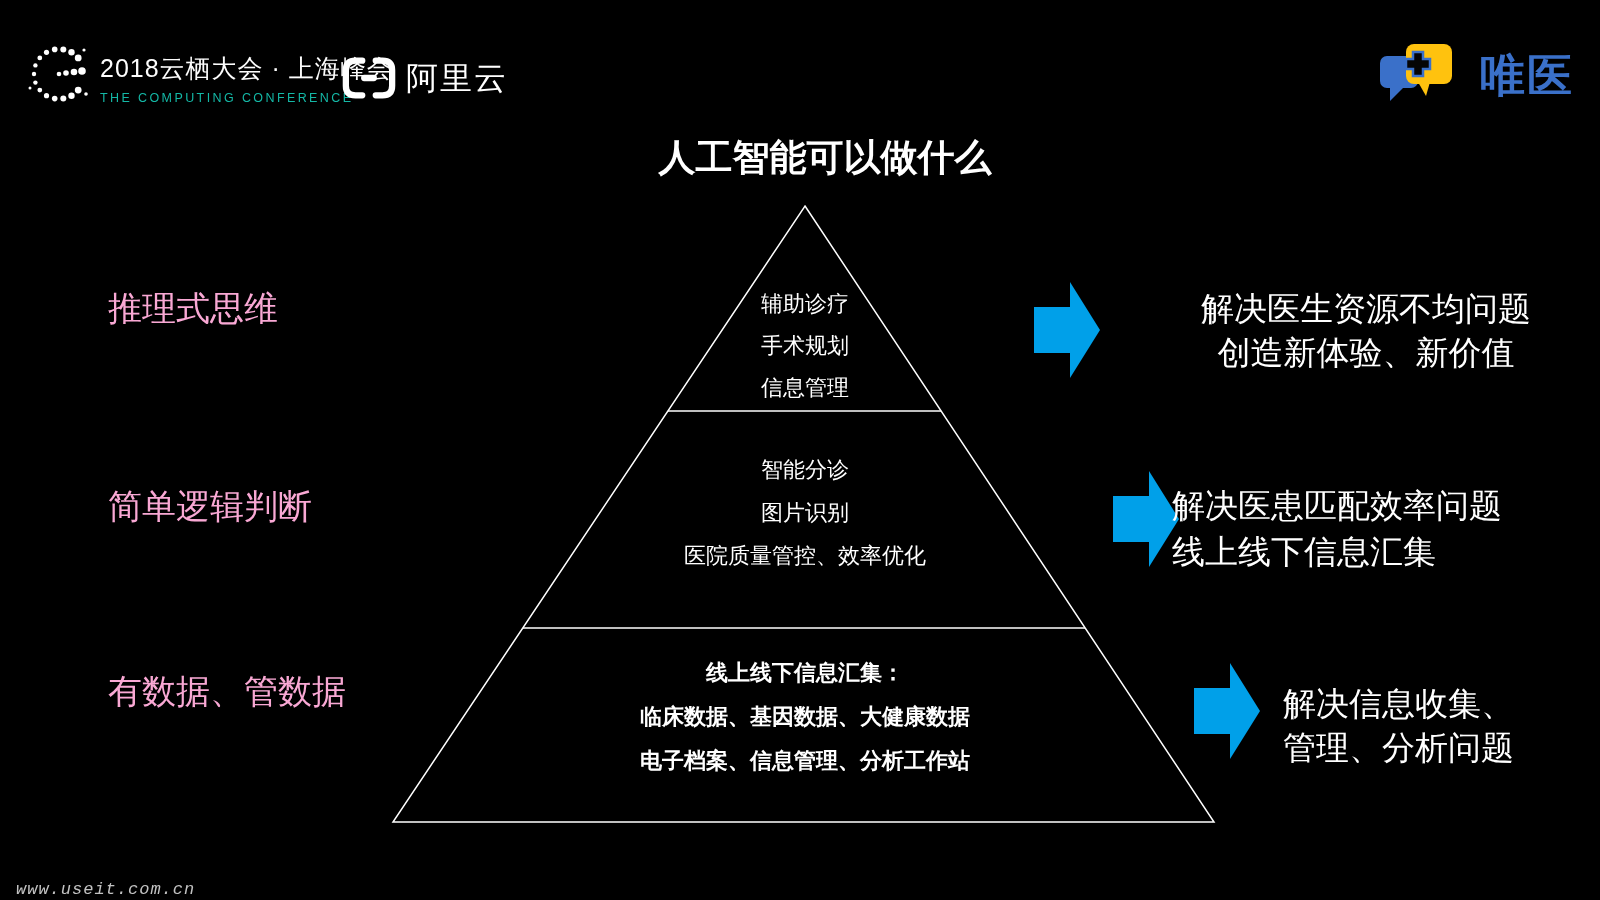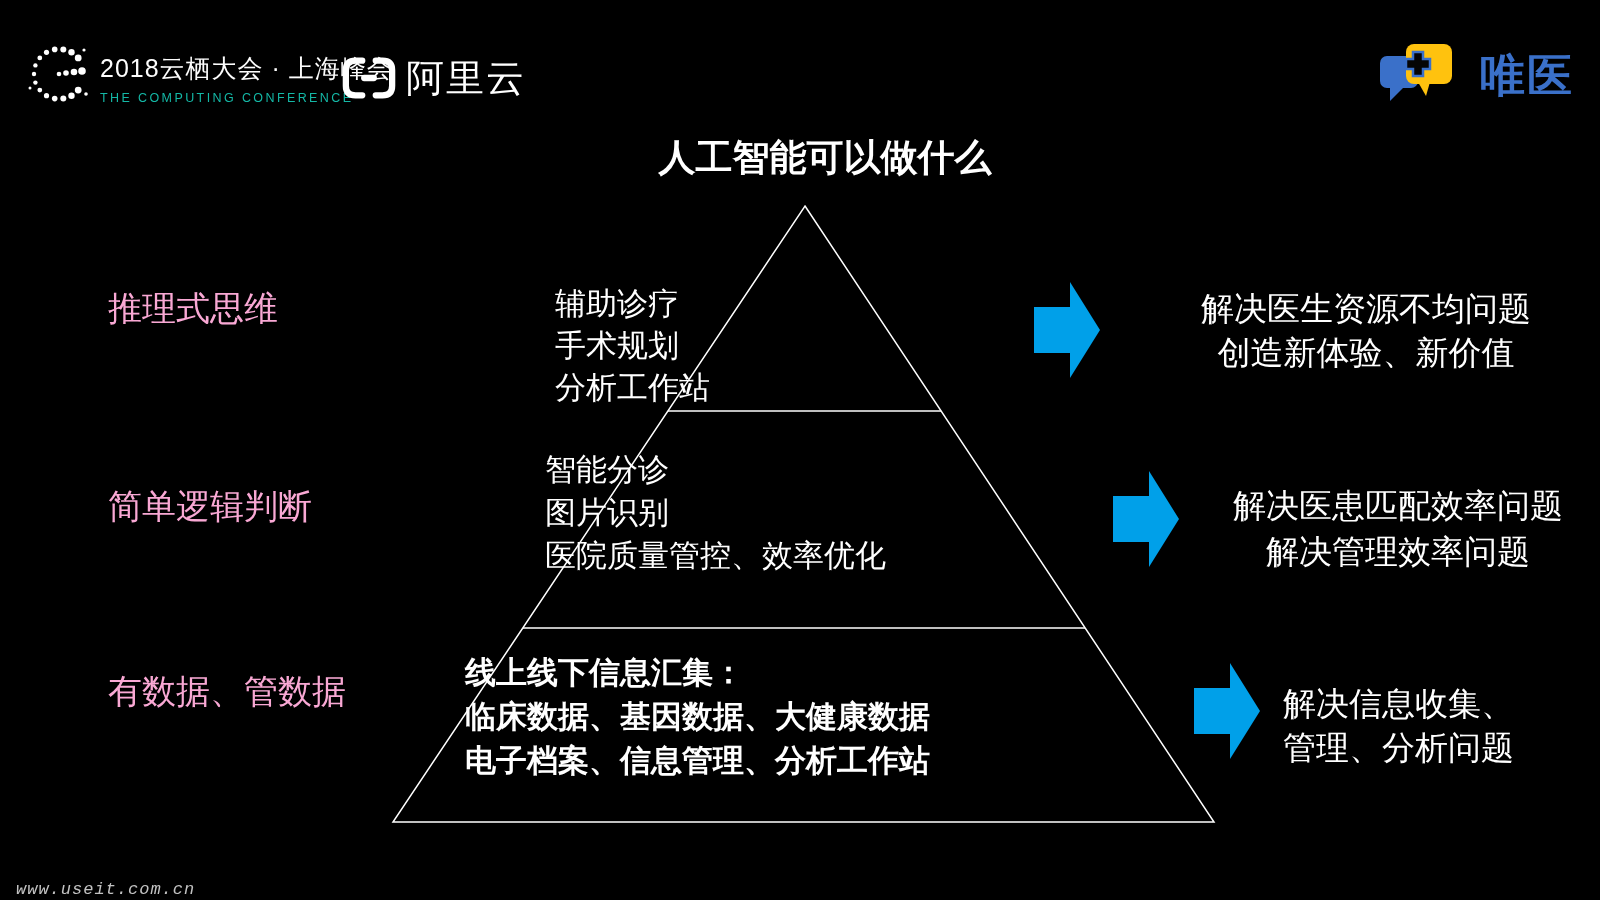--- a/index.html
+++ b/index.html
@@ -11,49 +11,49 @@
     margin-top:16px;
   }
   .abs{position:absolute;}
 
   
   .conf-logo{left:26px;top:22px;width:66px;height:70px;}
   .conf-text{left:100px;top:36px;}
   .conf-title{font-size:25px;font-weight:500;color:#fdfdfd;letter-spacing:1px;}
   .conf-subtitle{font-size:12.5px;letter-spacing:2.4px;color:#14b8a6;margin-top:6px;}
   .aliyun-logo{left:342px;top:40px;display:flex;align-items:center;gap:10px;}
-  .aliyun-label{font-size:38px;color:#fff;line-height:44px;letter-spacing:2px;}
+  .aliyun-label{font-size:32px;color:#fff;line-height:44px;letter-spacing:2px;}
   .weiyi-logo{left:1378px;top:28px;display:flex;align-items:center;gap:24px;}
   .weiyi-label{font-size:45px;font-weight:bold;color:var(--weiyi-blue,#3a70c9);line-height:64px;letter-spacing:2px;}
 
   
   .main-title{left:620px;top:120px;width:410px;text-align:center;
     font-size:37px;font-weight:bold;line-height:44px;}
 
   
   .pyramid-svg{left:0;top:0;width:1600px;height:900px;}
 
-  .tier-text{font-size:31px;}
+  .tier-text{text-align:center;font-size:22px;}
   .tier-1{left:555px;top:267px;width:500px;line-height:42px;}
   .tier-2{left:545px;top:432px;width:520px;line-height:43px;}
   .tier-3{left:465px;top:635px;width:680px;line-height:44px;font-weight:bold;}
 
   .side-label{font-size:34px;line-height:40px;color:#f9a8d4;}
   .label-1{left:108px;top:272px;}
   .label-2{left:108px;top:470px;}
   .label-3{left:108px;top:655px;}
 
   .arrow{width:66px;height:96px;}
   .arrow-1{left:1034px;top:266px;}
   .arrow-2{left:1113px;top:455px;}
   .arrow-3{left:1194px;top:647px;}
 
   .outcome{font-size:33px;color:#fff;}
   .outcome-1{left:1186px;top:271px;width:360px;text-align:center;line-height:44px;}
-  .outcome-2{left:1218px;top:467px;width:360px;text-align:center;line-height:46px;}
+  .outcome-2{left:1172px;top:467px;width:360px;text-align:left;line-height:46px;}
   .outcome-3{left:1283px;top:666px;width:300px;text-align:left;line-height:44px;}
 
   .watermark{left:16px;top:864px;font-family:Liberation Mono, monospace;
     font-style:italic;font-size:17px;color:#d8d8d8;letter-spacing:1px;opacity:.9;}
 </style>
 </head>
 <body>
 
 <div class="slide">
 
@@ -112,21 +112,21 @@
 
   <svg class="abs pyramid-svg" viewBox="0 0 1600 900">
     <polygon points="805,190 1214,806 393,806" fill="none" stroke="var(--pyramid-line,#fff)" stroke-width="1.5"></polygon>
     <line x1="668" y1="395" x2="941" y2="395" stroke="var(--pyramid-line,#fff)" stroke-width="1.5"></line>
     <line x1="523" y1="612" x2="1085" y2="612" stroke="var(--pyramid-line,#fff)" stroke-width="1.5"></line>
   </svg>
 
   <div class="abs tier-text tier-1">
     <div>辅助诊疗</div>
     <div>手术规划</div>
-    <div>分析工作站</div>
+    <div>信息管理</div>
   </div>
 
   <div class="abs tier-text tier-2">
     <div>智能分诊</div>
     <div>图片识别</div>
     <div>医院质量管控、效率优化</div>
   </div>
 
   <div class="abs tier-text tier-3">
     <div>线上线下信息汇集：</div>
@@ -147,21 +147,21 @@
   <svg class="abs arrow arrow-3" viewBox="0 0 66 96">
     <polygon points="0,25 36,25 36,0 66,48 36,96 36,71 0,71" fill="var(--arrow-blue,#00a0e9)"></polygon>
   </svg>
 
   <div class="abs outcome outcome-1">
     <div>解决医生资源不均问题</div>
     <div>创造新体验、新价值</div>
   </div>
   <div class="abs outcome outcome-2">
     <div>解决医患匹配效率问题</div>
-    <div>解决管理效率问题</div>
+    <div>线上线下信息汇集</div>
   </div>
   <div class="abs outcome outcome-3">
     <div>解决信息收集、</div>
     <div>管理、分析问题</div>
   </div>
 
   <div class="abs watermark">www.useit.com.cn</div>
 
 </div>
 

